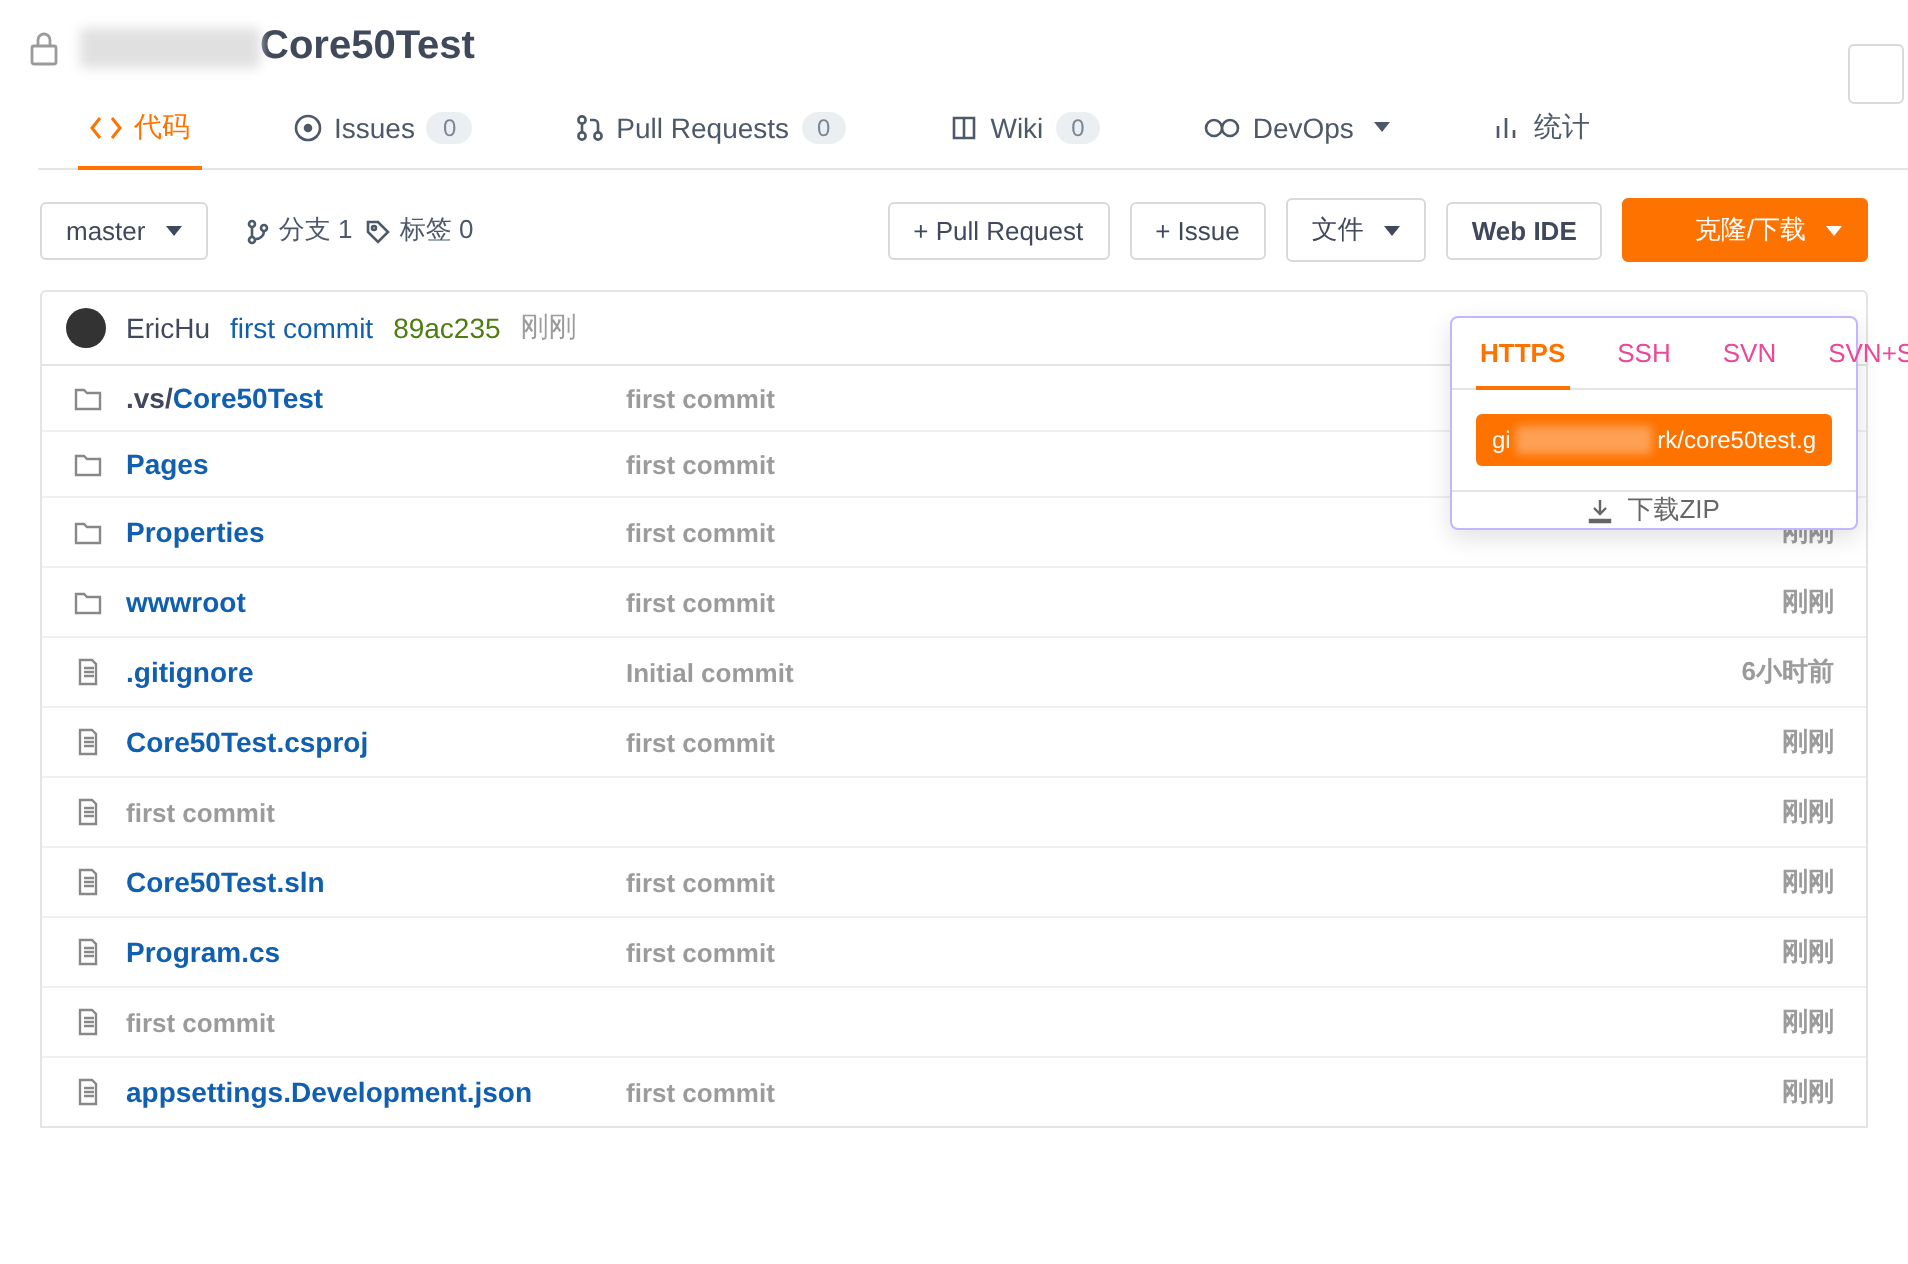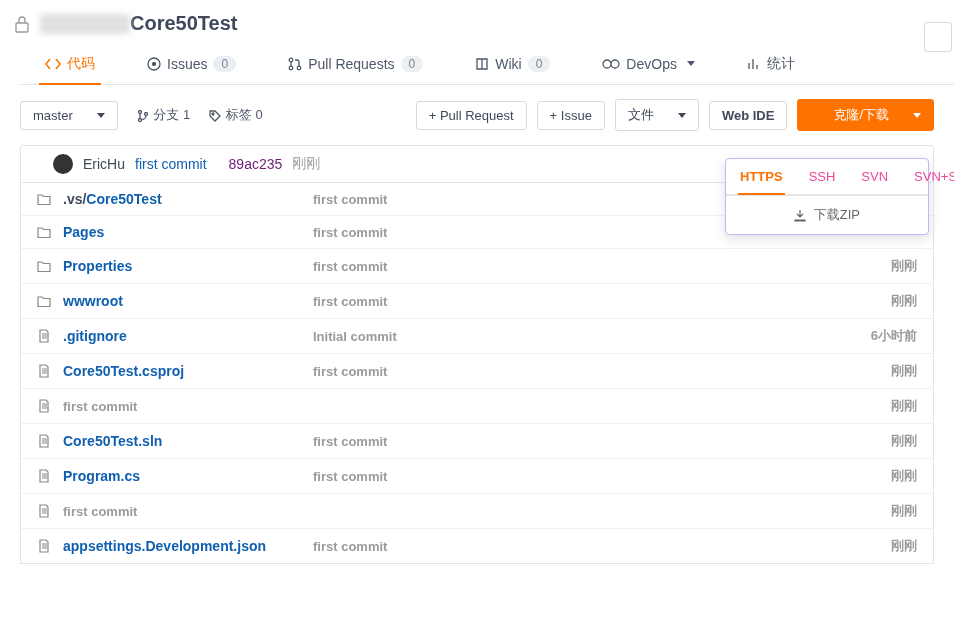--- a/index.html
+++ b/index.html
@@ -9,43 +9,43 @@
 .repo-title { font-size: 20px; font-weight: 600; color: #40485b; display: flex; align-items: center; }
 .blur-box { background: #e0e0e0; display: inline-block; border-radius: 2px; filter: blur(3px); }
 .nav-tabs { display: flex; border-bottom: 1px solid #e4e4e4; padding: 0 20px; gap: 40px; height: 42px; align-items: center; margin-left: 19px; }
 .nav-tab { display: flex; align-items: center; gap: 6px; color: #4d5969; cursor: pointer; height: 42px; padding: 0 6px; position: relative; }
 .nav-tab.active { color: #fe7300; }
 .nav-tab.active::after { content: ''; position: absolute; bottom: 0; left: 0; right: 0; height: 2px; background: #fe7300; }
 .badge { background: #eceff2; color: #7c8594; border-radius: 10px; padding: 1px 8px; font-size: 12px; min-width: 20px; text-align: center; }
 .toolbar { display: flex; align-items: center; padding: 14px 20px; gap: 18px; justify-content: space-between; }
 .toolbar-left { display: flex; align-items: center; gap: 18px; }
 .toolbar-right { display: flex; align-items: center; gap: 10px; }
-.btn { border: 1px solid #d9d9d9; background: #fff; padding: 6px 12px; border-radius: 3px; cursor: pointer; font-size: 13px; color: #40485b; display: inline-flex; align-items: center; gap: 20px; }
+.btn { border: 1px solid #d9d9d9; background: #fff; padding: 6px 12px; border-radius: 3px; cursor: pointer; font-size: 13px; color: #40485b; display: inline-flex; align-items: center; gap: 6px; }
 .btn-primary { background: #fe7300; border-color: #fe7300; color: #fff; padding-left: 35px; }
-.branch-info { display: flex; align-items: center; gap: 18px; color: #4d5969; font-size: 13px; text-align: right; }
-.commit-bar { display: flex; align-items: center; padding: 8px 32px; border: 1px solid #e4e4e4; border-radius: 3px 3px 0 0; margin: 0 20px; gap: 10px; }
+.branch-info { display: flex; align-items: center; gap: 6px; color: #4d5969; font-size: 13px; text-align: right; }
+.commit-bar { display: flex; align-items: center; padding: 8px 12px; border: 1px solid #e4e4e4; border-radius: 3px 3px 0 0; margin: 0 20px; gap: 10px; }
 .avatar { width: 20px; height: 20px; border-radius: 50%; background: #333; display: inline-block; }
 .commit-author { color: #40485b; }
 .commit-msg { color: #105fb0; }
-.commit-hash { color: #701a75; margin-left: 12px; }
+.commit-hash { color: #4d7c0f; }
 .commit-time { color: #9b9b9b; }
 .file-list { margin: 0 20px; border: 1px solid #e4e4e4; border-top: none; }
 .file-row { display: flex; align-items: center; padding: 8px 16px; border-bottom: 1px solid #f0f0f0; font-weight: bold; }
 .file-row:last-child { border-bottom: none; }
 .file-icon { margin-right: 10px; color: #888; width: 16px; display: inline-flex; }
 .file-name { flex: 0 0 250px; color: #105fb0; cursor: pointer; }
 .file-commit { flex: 1; color: #9b9b9b; font-size: 13px; }
 .file-time { color: #9b9b9b; font-size: 13px; }
 .dropdown-panel { position: absolute; top: 158px; right: 25px; width: 204px; background: #fff; border: 1px solid #c4b5fd; border-radius: 4px; box-shadow: 0 4px 12px rgba(0,0,0,0.12); z-index: 100; }
 .protocol-tabs { display: flex; border-bottom: 1px solid #e4e4e4; padding: 0 12px; gap: 22px; font-size: 13px; }
 .protocol-tab { padding: 10px 2px; cursor: pointer; color: #ec4899; position: relative; }
 .protocol-tab.active { color: #fe7300; font-weight: 600; }
 .protocol-tab.active::after { content: ''; position: absolute; bottom: -1px; left: 0; right: 0; height: 2px; background: #fe7300; }
 .url-box { margin: 12px; background: #fe7300; color: #fff; padding: 6px 8px; border-radius: 3px; font-size: 12px; white-space: nowrap; overflow: hidden; display: flex; align-items: center; }
-.download-zip { border-top: 1px solid #e4e4e4; padding: 10px; text-align: center; color: #666; cursor: pointer; font-size: 13px; }
+.download-zip { border-top: 1px solid #e4e4e4; text-align: center; color: #666; cursor: pointer; font-size: 13px; }
 .caret-down { display: inline-block; width: 0; height: 0; border-left: 4px solid transparent; border-right: 4px solid transparent; border-top: 5px solid currentColor; margin-left: 4px; }
 svg { display: block; }
 .link-color { color: #105fb0; }
 .blur-part { background: rgba(255,190,140,0.6); filter: blur(2px); display: inline-block; height: 14px; width: 100px; margin: 0 3px; border-radius: 2px; }
 .right-box { position: absolute; top: 22px; right: 2px; width: 28px; height: 30px; border: 1px solid #d9d9d9; border-radius: 3px; background: #fff; }
 </style>
 </head>
 <body>
 
 <div class="header">
@@ -278,19 +278,24 @@
     </div>
   </div>
 
 <div class="dropdown-panel">
   <div class="protocol-tabs">
     <div class="protocol-tab active">HTTPS</div>
     <div class="protocol-tab">SSH</div>
     <div class="protocol-tab">SVN</div>
     <div class="protocol-tab">SVN+SSH</div>
   </div>
+  <div class="url-box">
+    <span>gi</span>
+    <span class="blur-part"></span>
+    <span>rk/core50test.g</span>
+  </div>
   <div class="download-zip">
     <svg style="display:inline;vertical-align:middle;margin-right:4px" width="12" height="12" viewBox="0 0 12 12" fill="currentColor">
         <path d="M6 0 v7 M3 4 l3 3 l3 -3 M1 10 h10 v1 h-10 z" stroke="currentColor" stroke-width="1.2" fill="none"></path>
       </svg>
     <span>下载ZIP</span>
   </div>
 </div>
 
 </body></html>

